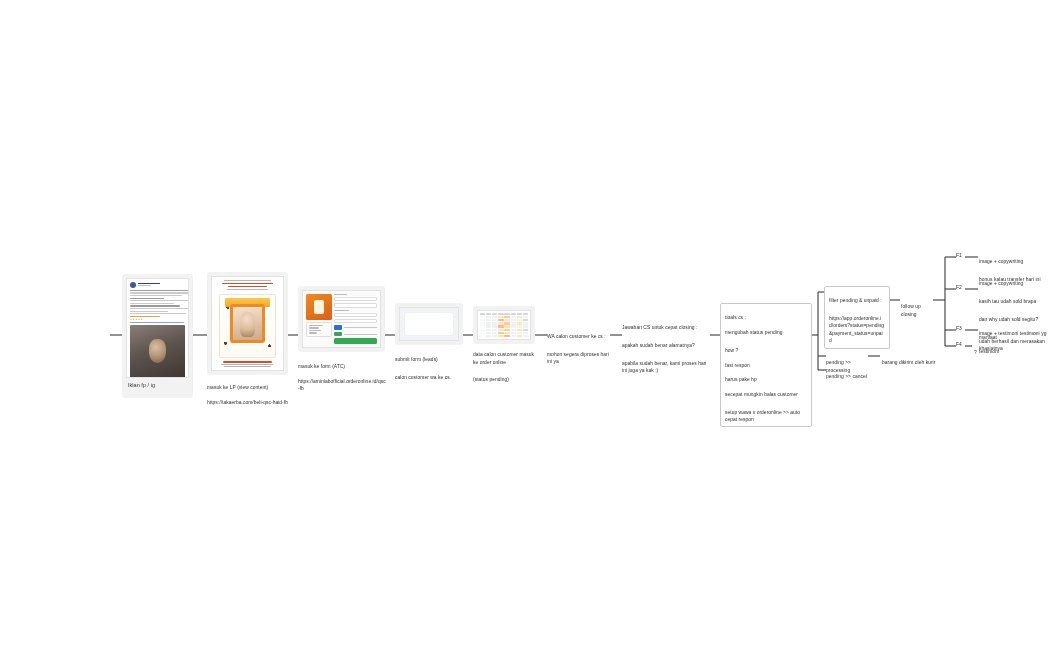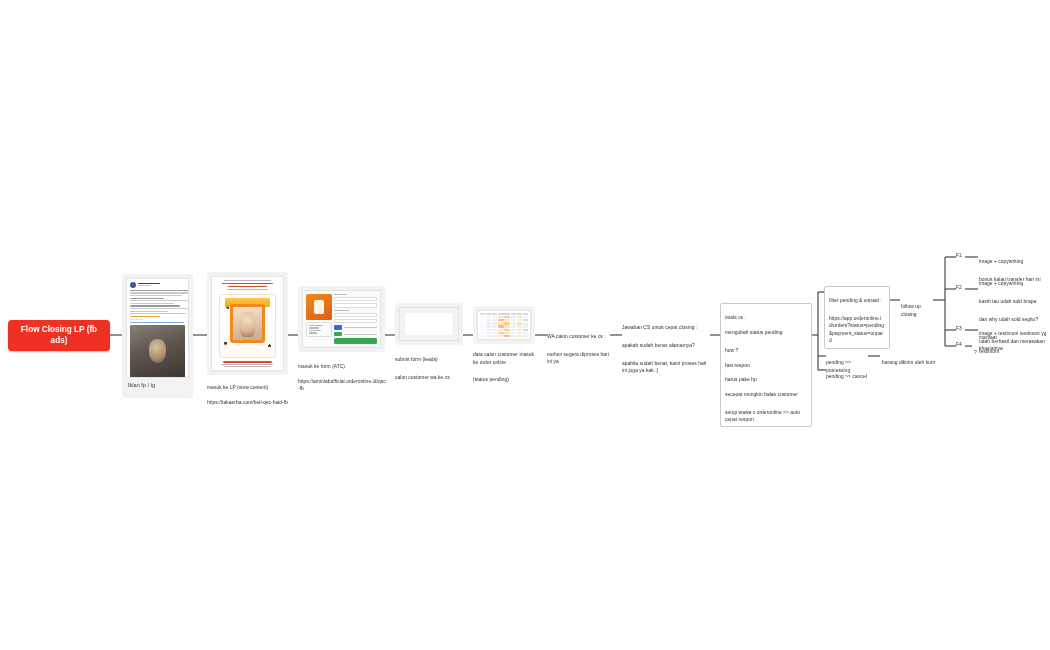--- a/index.html
+++ b/index.html
@@ -192,23 +192,20 @@
 
       <path d="M965,257 L978,257"></path>
       <path d="M965,289 L978,289"></path>
       <path d="M965,330 L978,330"></path>
       <path d="M965,346 L972,346"></path>
 
       <path d="M868,356 L880,356"></path>
     </g>
   </svg>
 
-  <div class="root-node">
-    <span>Flow Closing LP (fb ads)</span>
-  </div>
 
   <div class="card" style="left:122px; top:274px; width:71px; height:124px;">
     <div class="shot" style="height:100px;">
       <div class="fb-head">
         <div class="fb-av"></div>
         <div>
           <div class="fb-nm"></div>
           <div class="fb-nm2"></div>
         </div>
       </div>

